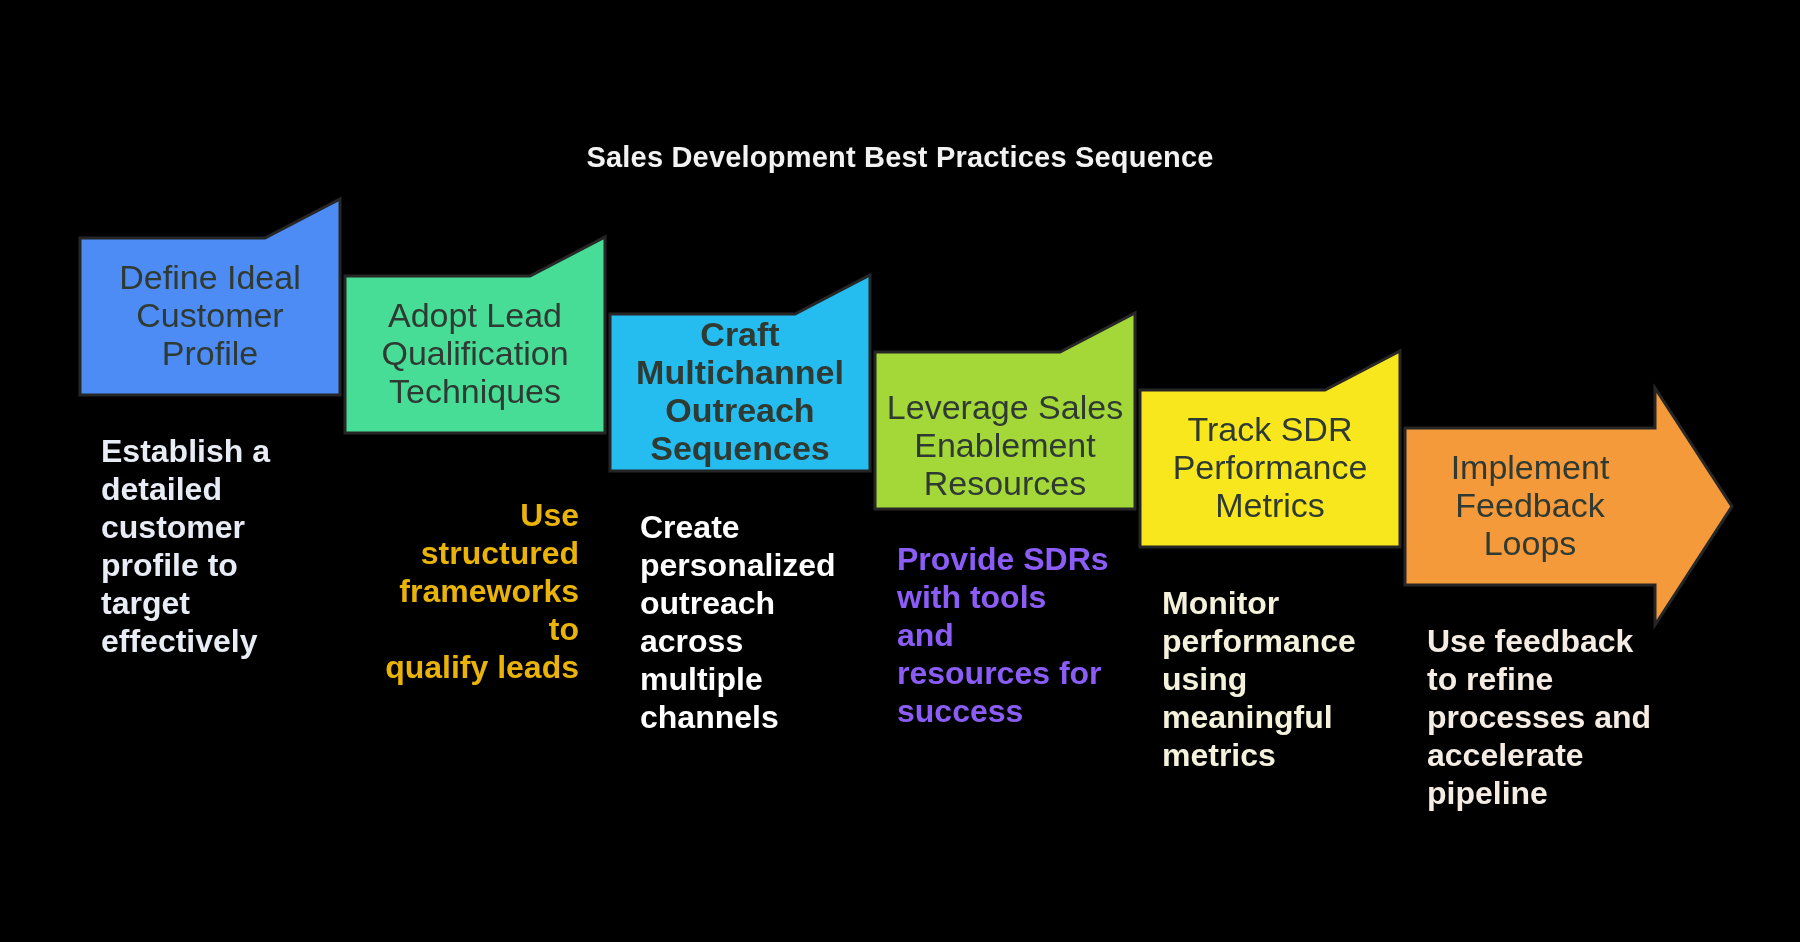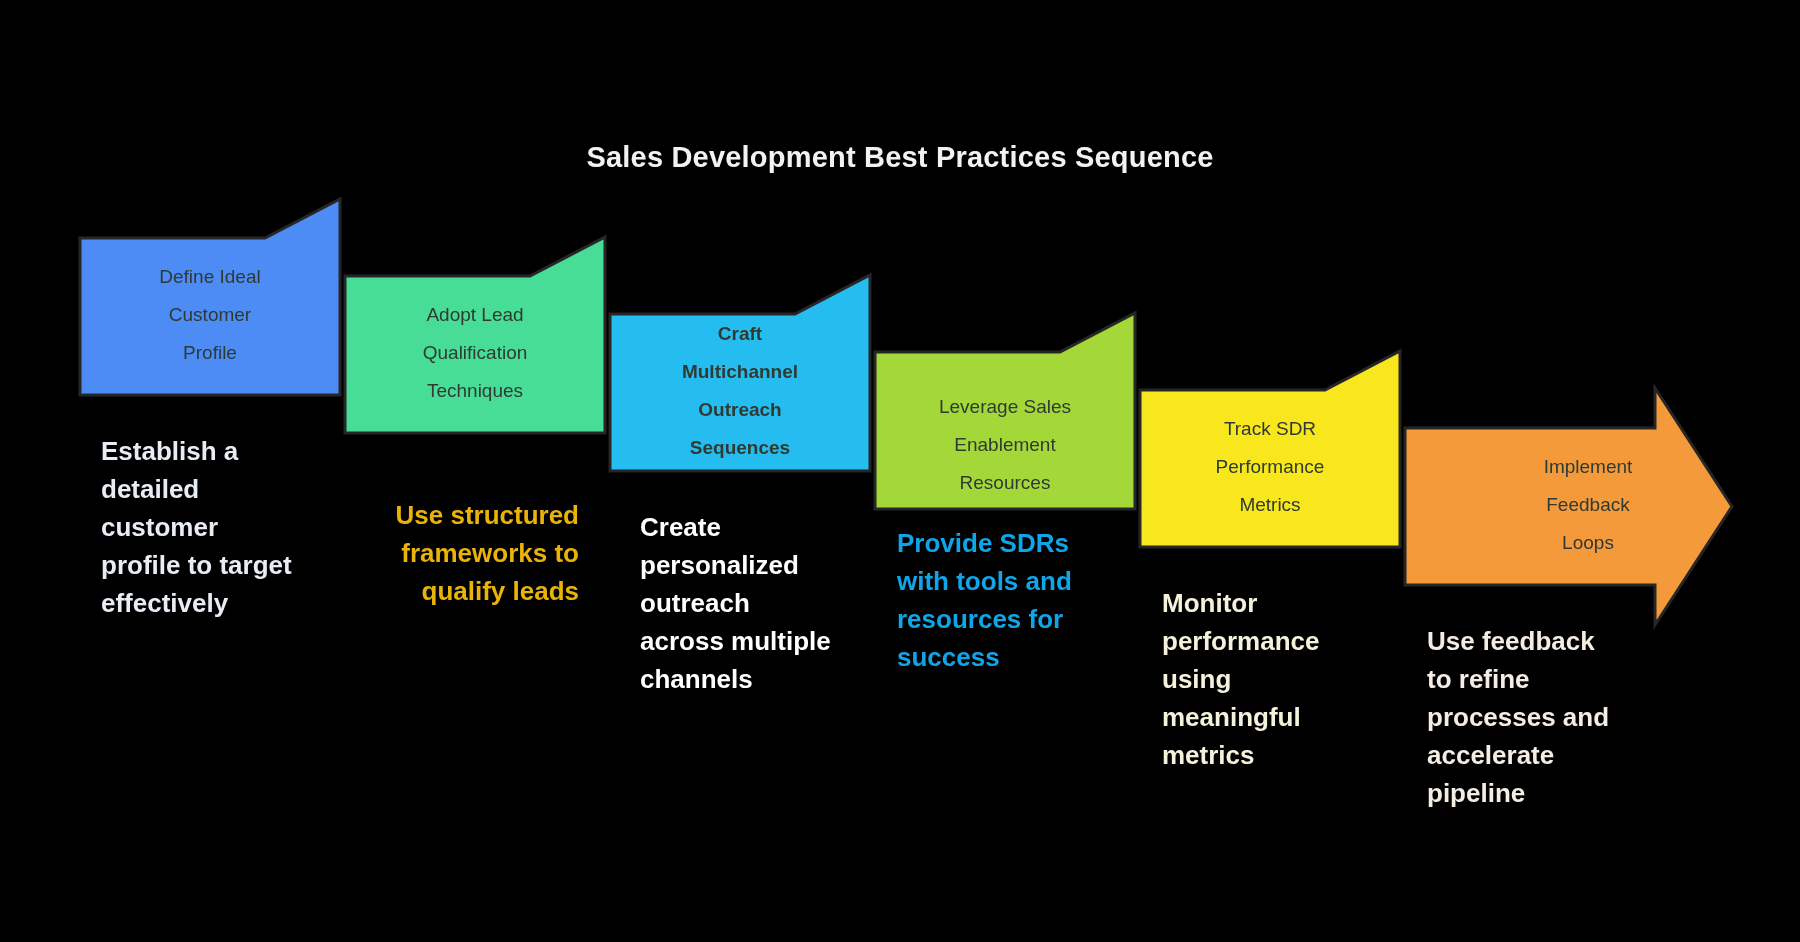--- a/index.html
+++ b/index.html
@@ -41,30 +41,30 @@
     height: 942px;
   }
   #steps-layer { z-index: 1; }
   #labels-layer { z-index: 2; pointer-events: none; }
   #desc-layer { z-index: 3; }
 
   .step-label {
     position: absolute;
     text-align: center;
     font-family: "Liberation Sans", sans-serif;
-    font-size: 19px;
+    font-size: 34px;
     line-height: 38px;
     color: #2f3a33;
     white-space: pre-line;
     pointer-events: none;
   }
   .step-desc {
     position: absolute;
     font-family: "Liberation Sans", sans-serif;
-    font-size: 26px;
+    font-size: 32px;
     font-weight: bold;
     line-height: 38px;
     white-space: pre-line;
   }
 </style>
 </head>
 <body>
 
 <div id="stage">
 
@@ -89,40 +89,40 @@
       <div class="step-label" style="left: 610px; top: 315px; width: 260px; color: rgb(47, 58, 51); font-weight: bold;">Craft
 Multichannel
 Outreach
 Sequences</div>
       <div class="step-label" style="left: 875px; top: 372px; width: 260px; color: rgb(47, 58, 51); margin-top: 16px;">Leverage Sales
 Enablement
 Resources</div>
       <div class="step-label" style="left: 1140px; top: 410px; width: 260px; color: rgb(47, 58, 51);">Track SDR
 Performance
 Metrics</div>
-      <div class="step-label" style="left: 1463px; top: 448px; width: 250px; color: rgb(47, 58, 51);">Implement
+      <div class="step-label" style="left: 1405px; top: 448px; width: 250px; color: rgb(47, 58, 51);">Implement
 Feedback
 Loops</div>
     </div>
 
   <div id="desc-layer">
       <div class="step-desc" style="left: 101px; top: 432px; width: 215px; color: rgb(232, 236, 245);">Establish a
 detailed
 customer
 profile to target
 effectively</div>
       <div class="step-desc" style="left: 364px; top: 496px; width: 215px; color: #eab308; text-align: right;">Use structured
 frameworks to
 qualify leads</div>
       <div class="step-desc" style="left: 640px; top: 508px; width: 230px; color: #ffffff;">Create
 personalized
 outreach
 across multiple
 channels</div>
-      <div class="step-desc" style="left: 897px; top: 524px; width: 215px; color: #0ea5e9;">Provide SDRs
+      <div class="step-desc" style="left: 897px; top: 540px; width: 215px; color: #8b5cf6;">Provide SDRs
 with tools and
 resources for
 success</div>
       <div class="step-desc" style="left: 1162px; top: 584px; width: 215px; color: rgb(245, 242, 220);">Monitor
 performance
 using
 meaningful
 metrics</div>
       <div class="step-desc" style="left: 1427px; top: 622px; width: 230px; color: rgb(245, 236, 227);">Use feedback
 to refine

